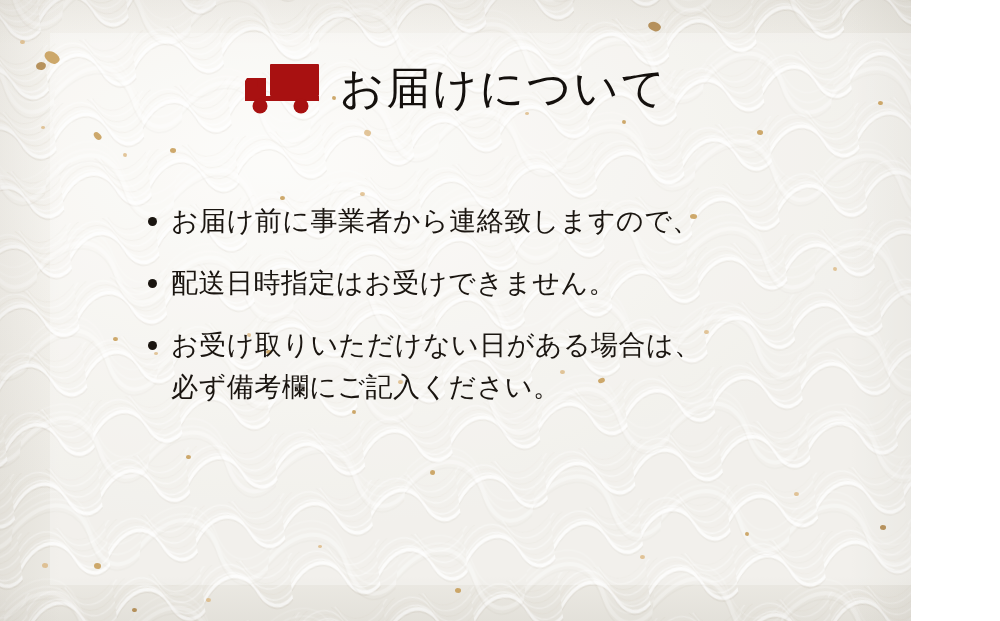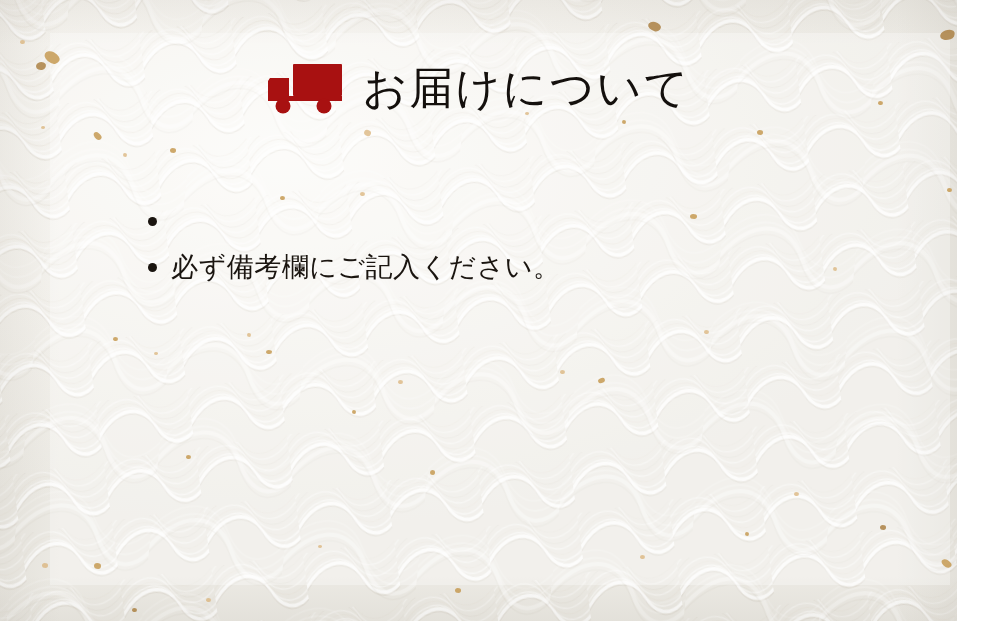--- a/index.html
+++ b/index.html
@@ -13,21 +13,20 @@
     overflow: hidden;
     font-family: "DejaVu Serif", "Liberation Serif", serif;
   }
 
   #stage {
     position: relative;
     width: 911px;
     height: 621px;
     overflow: hidden;
     background: #f2efe9;
-    padding-left: 46px;
   }
 
   
   .paper-base {
     position: absolute;
     inset: 0;
     background:
       radial-gradient(ellipse 70% 60% at 30% 25%, #fbfaf7 0%, #f3f1ec 55%, #eceae4 100%),
       linear-gradient(160deg, #f7f5f1 0%, #eeece6 50%, #f4f2ed 100%);
   }
@@ -246,27 +245,35 @@
         </g>
       </svg>
       <div class="title-text">お届けについて</div>
     </div>
 
     <div class="bullet-list">
 
       <div class="bullet-item">
         <span class="bullet-dot"></span>
         <div class="bullet-lines">
+          <div class="bullet-line">お届け前に事業者から連絡致しますので、</div>
         </div>
       </div>
-
 
       <div class="bullet-item">
         <span class="bullet-dot"></span>
         <div class="bullet-lines">
+          <div class="bullet-line">配送日時指定はお受けできません。</div>
+        </div>
+      </div>
+
+      <div class="bullet-item">
+        <span class="bullet-dot"></span>
+        <div class="bullet-lines">
+          <div class="bullet-line">お受け取りいただけない日がある場合は、</div>
           <div class="bullet-line">必ず備考欄にご記入ください。</div>
         </div>
       </div>
 
 
     </div>
   </div>
 </div>
 
 </body></html>

